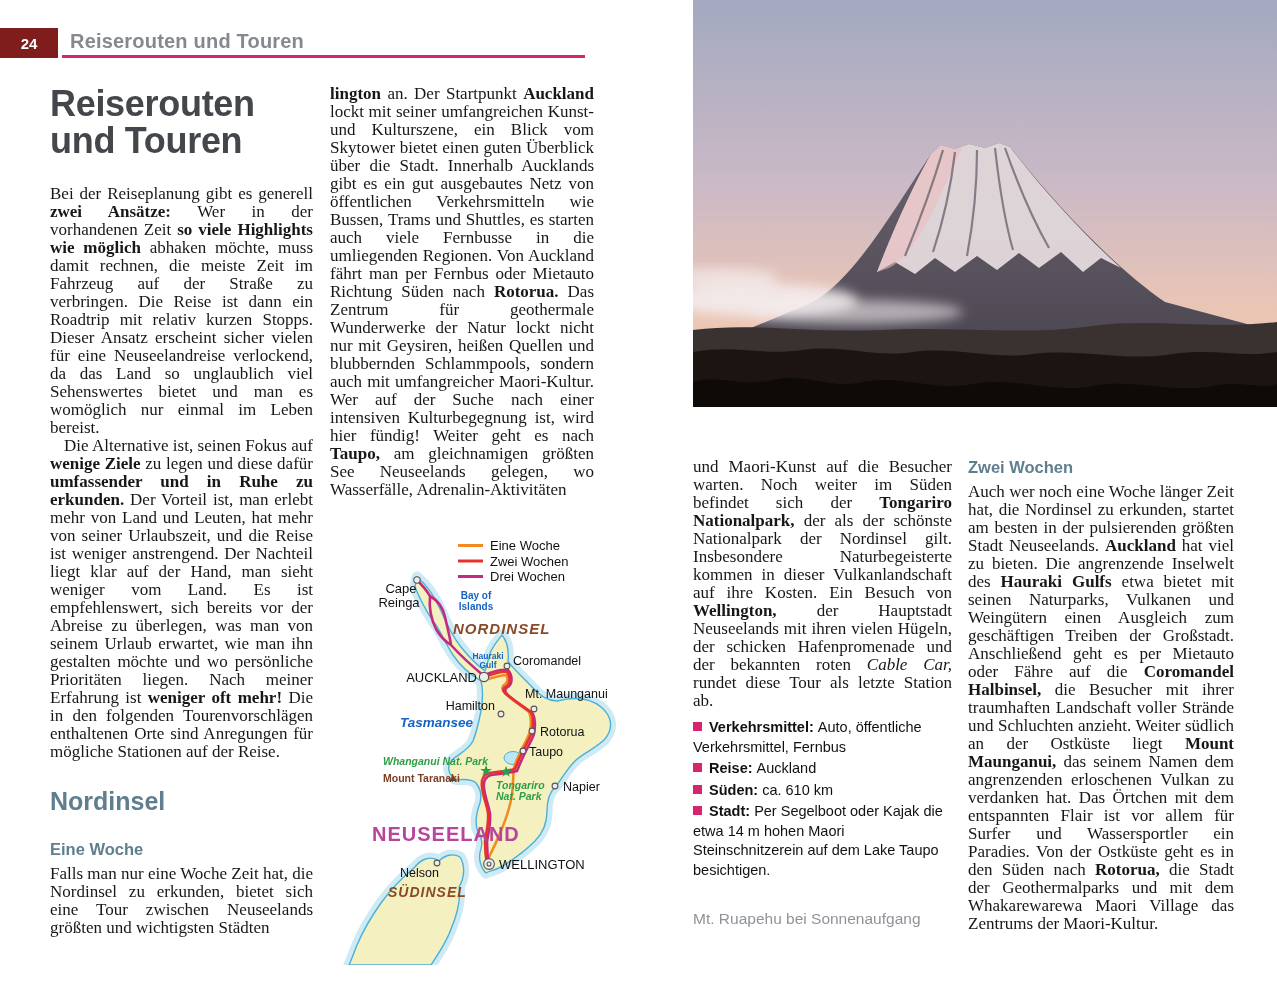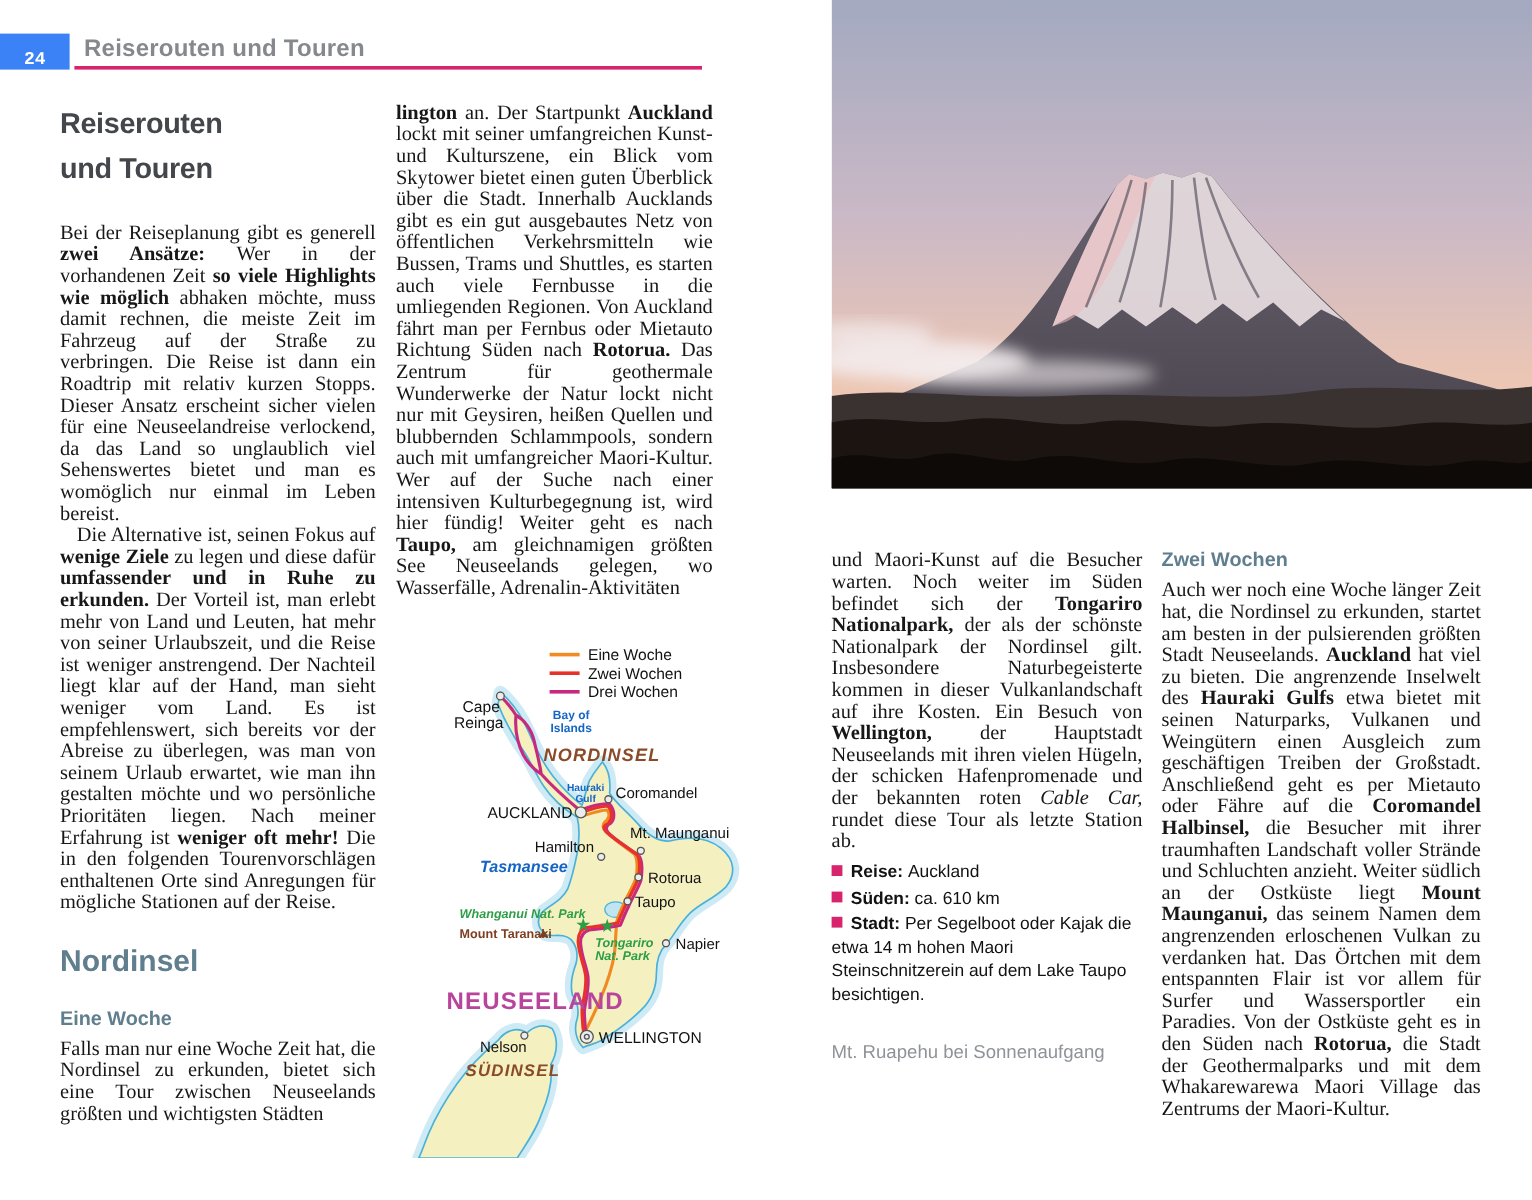--- a/index.html
+++ b/index.html
@@ -2,36 +2,36 @@
 <html><head>
 <meta charset="utf-8">
 <style>
   html,body{margin:0;padding:0;background:#ffffff;}
   .page{position:relative;width:1277px;height:1000px;background:#fff;overflow:hidden;
         font-family:"Liberation Serif",serif;color:#171717;}
   .b{font-weight:700;}
   .i{font-style:italic;margin-top:28px;}
 
   
-  .page-badge{position:absolute;left:0;top:28px;width:58px;height:30px;background:#3b82f6;
-              display:flex;align-items:flex-end;justify-content:center;
-              font-family:Liberation Mono, monospace;font-weight:700;font-size:15px;color:#fff;}
+  .page-badge{position:absolute;left:0;top:28px;width:58px;height:30px;background:#7f1d1d;
+              display:flex;align-items:center;justify-content:center;
+              font-family:Liberation Sans, sans-serif;font-weight:700;font-size:15px;color:#fff;}
   .running-head{position:absolute;left:70px;top:30px;font-family:"Liberation Sans",sans-serif;
                 font-weight:700;font-size:20px;color:#85898e;letter-spacing:.2px;}
   .head-rule{position:absolute;left:62px;top:55px;width:523px;height:3px;background:#d7246d;}
 
   
   .col{position:absolute;}
   .col1{left:50px;top:85px;width:263px;}
   .col2{left:330px;top:85px;width:264px;}
   .col3{left:693px;top:458px;width:259px;}
   .col4{left:968px;top:458px;width:266px;}
 
   h1.title{margin:0 0 26px 0;font-family:"Liberation Sans",sans-serif;font-weight:700;
-           font-size:24px;line-height:37px;color:#43474b;letter-spacing:-.3px;white-space:pre-line;}
+           font-size:36px;line-height:37px;color:#43474b;letter-spacing:-.3px;white-space:pre-line;}
   .serif-par{font-size:17px;line-height:18px;text-align:justify;margin:0;font-family:Liberation Serif, serif;}
   .indent{text-indent:14px;}
   h2.sec{margin:26px 0 0 0;font-family:"Liberation Sans",sans-serif;font-weight:700;
          font-size:25px;color:#5f7e8e;}
   h3.sub{margin:24px 0 6px 0;font-family:"Liberation Sans",sans-serif;font-weight:700;
          font-size:16.5px;color:#5f7e8e;}
   .col4 h3.sub{margin-top:0;}
 
   
   .bullets{margin-top:8px;font-family:"Liberation Sans",sans-serif;font-size:14.5px;
@@ -199,20 +199,21 @@
       <path fill="#3a3230" d="M 0,330 C 60,322 120,334 190,330 C 260,326 330,336 400,326 C 460,318 520,330 584,322 L 584,407 L 0,407 Z"></path>
 
       <path fill="#1b1410" d="M 0,352 C 40,344 70,356 110,350 C 150,344 180,358 220,352 C 260,346 300,360 340,354 C 390,348 430,362 480,354 C 520,348 550,358 584,352 L 584,407 L 0,407 Z"></path>
       <path fill="#0e0a07" d="M 0,382 C 30,374 50,388 80,380 C 110,372 140,390 170,382 C 210,374 240,392 280,384 C 320,376 360,394 400,386 C 440,378 480,394 520,386 C 550,380 570,390 584,384 L 584,407 L 0,407 Z"></path>
     </svg>
   </div>
 
   <div class="col col3">
     <p class="serif-par"><span>und Maori-Kunst auf die Besucher warten. Noch weiter im Süden befindet sich der </span><span class="b">Tongariro Nationalpark,</span><span> der als der schönste Nationalpark der Nordinsel gilt. Insbesondere Naturbegeisterte kommen in dieser Vulkanlandschaft auf ihre Kosten. Ein Besuch von </span><span class="b">Wellington,</span><span> der Hauptstadt Neuseelands mit ihren vielen Hügeln, der schicken Hafenpromenade und der bekannten roten </span><span class="i">Cable Car,</span><span> rundet diese Tour als letzte Station ab.</span></p>
     <div class="bullets">
+      <p><span class="sq"></span><span class="bl">Verkehrsmittel:</span>&nbsp;<span>Auto, öffentliche Verkehrsmittel, Fernbus</span></p>
       <p><span class="sq"></span><span class="bl">Reise:</span>&nbsp;<span>Auckland</span></p>
       <p><span class="sq"></span><span class="bl">Süden:</span>&nbsp;<span>ca. 610 km</span></p>
       <p><span class="sq"></span><span class="bl">Stadt:</span>&nbsp;<span>Per Segelboot oder Kajak die etwa 14 m hohen Maori Steinschnitzerein auf dem Lake Taupo besichtigen.</span></p>
     </div>
     <div class="caption">
       <div>Mt. Ruapehu bei Sonnenaufgang</div>
     </div>
   </div>
 
   <div class="col col4">

